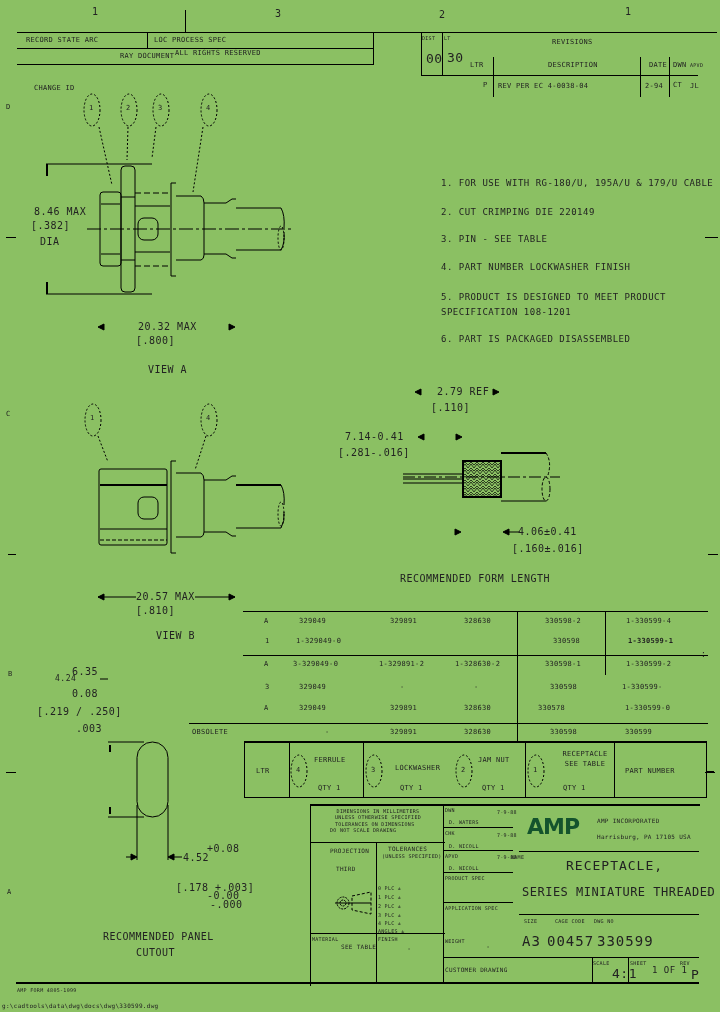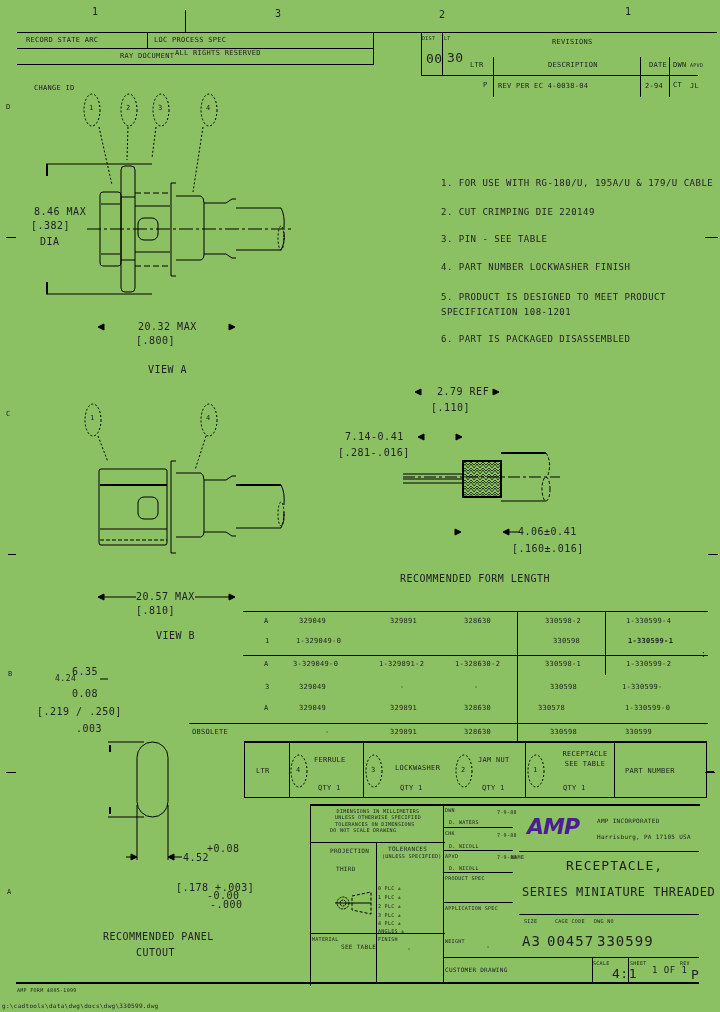--- a/index.html
+++ b/index.html
@@ -9,21 +9,21 @@
   }
   .abs { position:absolute; }
   .t { position:absolute; font-size:10px; line-height:11px; white-space:nowrap; color:#222; letter-spacing:0.5px; }
   .sm { font-size:7px; line-height:8px; letter-spacing:0.3px; }
   .md { font-size:13px; line-height:12px; }
   .lg { font-size:14px; line-height:16px; letter-spacing:1px; }
   .hl { position:absolute; height:0; border-top:1px solid #000; }
   .vl { position:absolute; width:0; border-left:1px solid #000; }
   .thick { border-top-width:2px !important; }
   svg { position:absolute; overflow:visible; }
-  .amp { position:absolute; font-family:"DejaVu Sans", sans-serif; font-weight:bold; font-style:italic; font-size:22px; letter-spacing:-1px; color:#4c1d95; }
+  .amp { position:absolute; font-family:"DejaVu Sans", sans-serif; font-weight:bold; font-size:22px; letter-spacing:-1px; color:#14532d; }
 </style>
 </head>
 <body>
 
 <div class="t" style="left:92px;top:6px;">1</div>
 <div class="vl" style="left:185px;top:10px;height:22px;"></div>
 <div class="t" style="left:275px;top:8px;">3</div>
 <div class="t" style="left:439px;top:9px;">2</div>
 <div class="t" style="left:625px;top:6px;">1</div>
 

